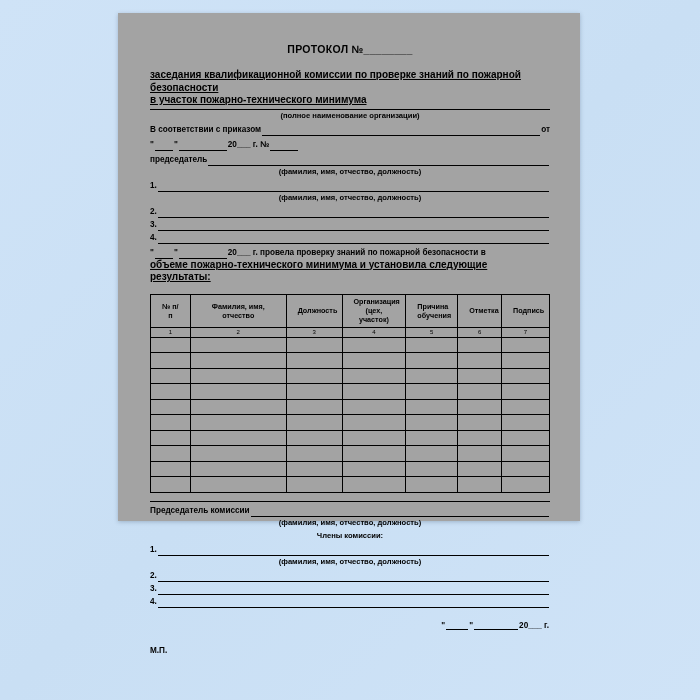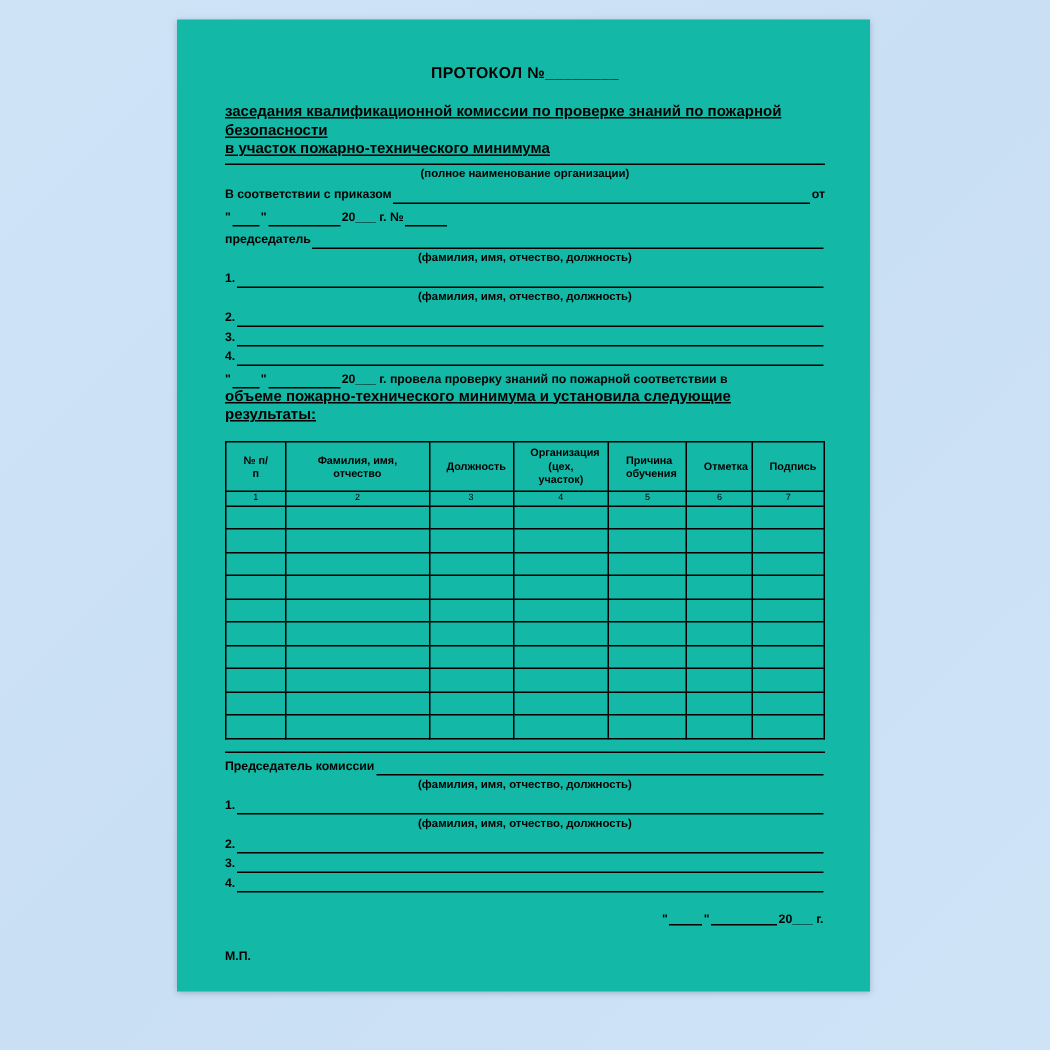--- a/index.html
+++ b/index.html
@@ -19,22 +19,22 @@
     left: 0; top: 0;
     width: 700px; height: 700px;
     background: linear-gradient(135deg,#cfe3f7 0%, #c9dff4 50%, #cfe3f7 100%);
   }
 
   .sheet {
     position: absolute;
     left: 118px;
     top: 13px;
     width: 462px;
-    height: 648px;
-    background: #14b8a6;
+    height: 508px;
+    background: #a3a3a3;
     box-shadow: 0 1px 4px rgba(40,60,90,0.28);
   }
 
   .sheet-inner {
     position: absolute;
     left: 32px;
     top: 30px;
     width: 400px;
   }
 
@@ -199,21 +199,21 @@
         <span class="txt">4.</span>
         <span class="fill"></span>
       </div>
     </div>
 
     <div class="line-row">
       <span class="txt">"</span>
       <span class="fill xs"></span>
       <span class="txt">"</span>
       <span class="fill md"></span>
-      <span class="txt">20___ г. провела проверку знаний по пожарной соответствии в</span>
+      <span class="txt">20___ г. провела проверку знаний по пожарной безопасности в</span>
     </div>
     <div class="p">объеме  пожарно-технического  минимума  и  установила  следующие результаты:</div>
 
     <table class="grid">
       <colgroup>
         <col style="width:10%">
         <col style="width:24%">
         <col style="width:14%">
         <col style="width:16%">
         <col style="width:13%">
@@ -341,20 +341,21 @@
     </table>
 
     <div class="footer">
       <div class="rule"></div>
       <div class="line-row">
         <span class="txt">Председатель комиссии</span>
         <span class="fill"></span>
       </div>
       <div class="caption">(фамилия, имя, отчество, должность)</div>
 
+      <div class="caption">Члены комиссии:</div>
 
       <div class="numlist">
         <div class="line-row">
           <span class="txt">1.</span>
           <span class="fill"></span>
         </div>
         <div class="caption">(фамилия, имя, отчество, должность)</div>
         <div class="line-row">
           <span class="txt">2.</span>
           <span class="fill"></span>

